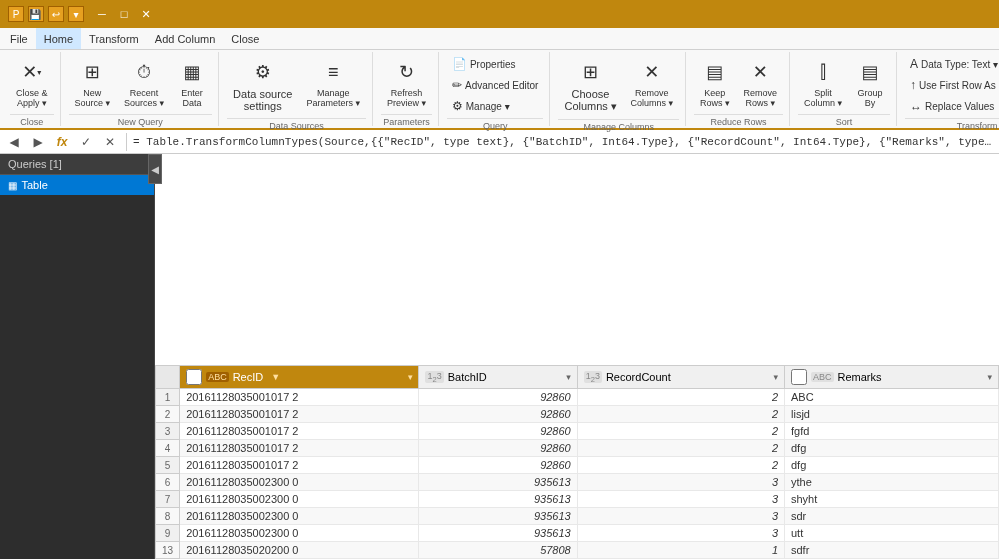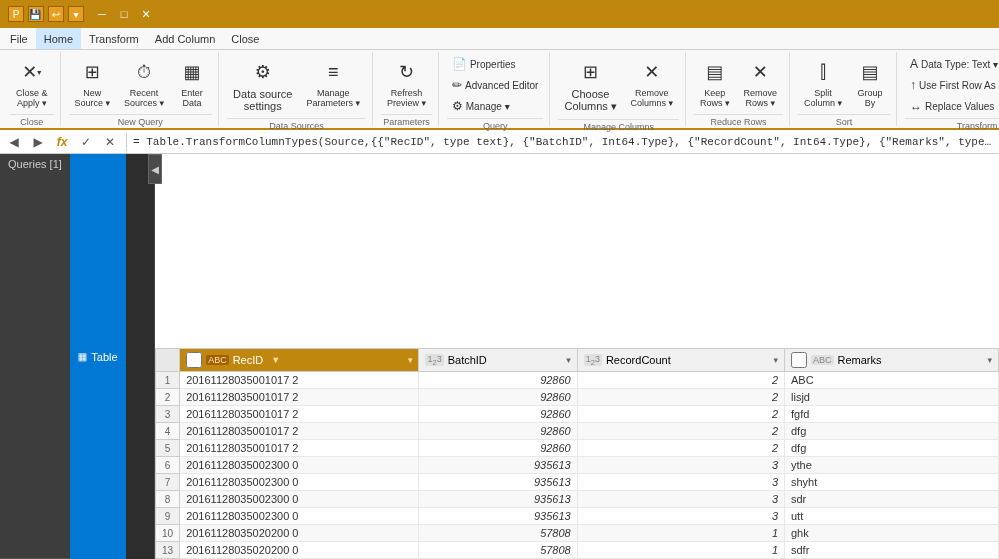--- a/index.html
+++ b/index.html
@@ -159,21 +159,21 @@
     .main-area {
       display: flex;
       height: calc(559px - 28px - 22px - 80px - 24px);
     }
 
     
     .left-panel {
       width: 155px;
       background: #2d2d2d;
       display: flex;
-      flex-direction: row;
+      flex-direction: column;
       border-right: 1px solid #444;
     }
     .left-panel-header {
       background: #3d3d3d;
       color: #ccc;
       font-size: 11px;
       padding: 4px 8px;
       border-bottom: 1px solid #555;
     }
     .collapse-btn {
@@ -572,27 +572,20 @@
     <td class="td-text">sdr</td>
   </tr>
           <tr>
     <td class="row-num">9</td>
     <td>20161128035002300 0</td>
     <td class="td-numeric">935613</td>
     <td class="td-numeric">3</td>
     <td class="td-text">utt</td>
   </tr>
           <tr>
-    <td class="row-num">10</td>
-    <td>20161128035020200 0</td>
-    <td class="td-numeric">57808</td>
-    <td class="td-numeric">1</td>
-    <td class="td-text">ghk</td>
-  </tr>
-          <tr>
     <td class="row-num">13</td>
     <td>20161128035020200 0</td>
     <td class="td-numeric">57808</td>
     <td class="td-numeric">1</td>
     <td class="td-text">sdfr</td>
   </tr>
         </tbody>
     </table>
   </div>
 </div>

